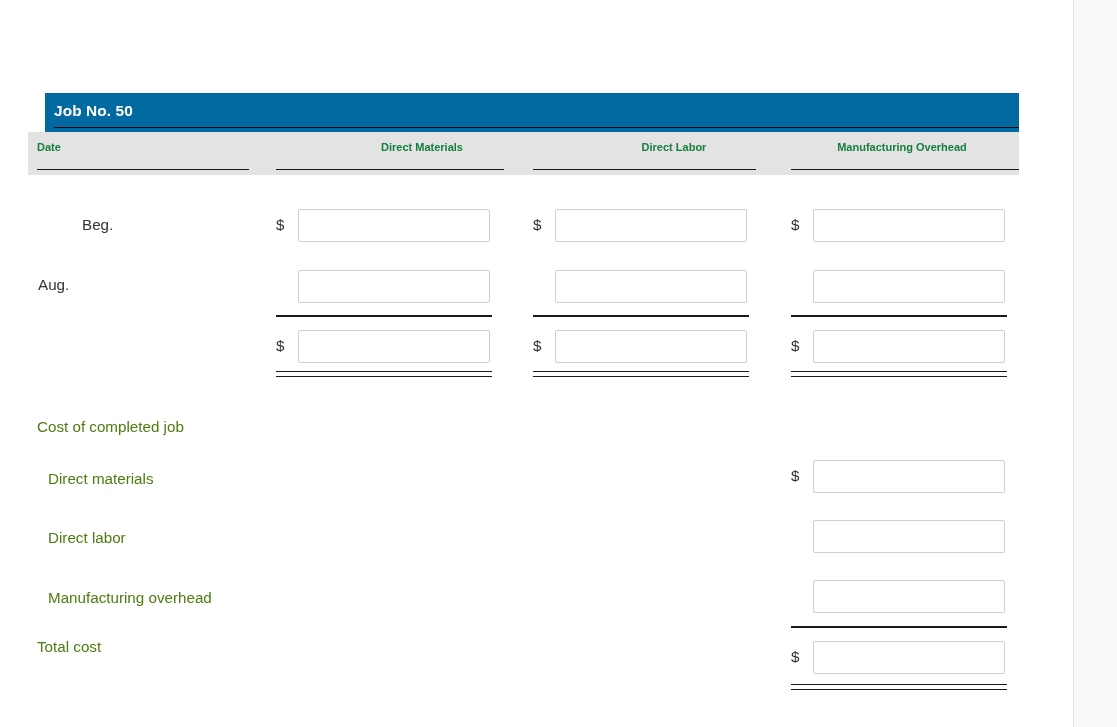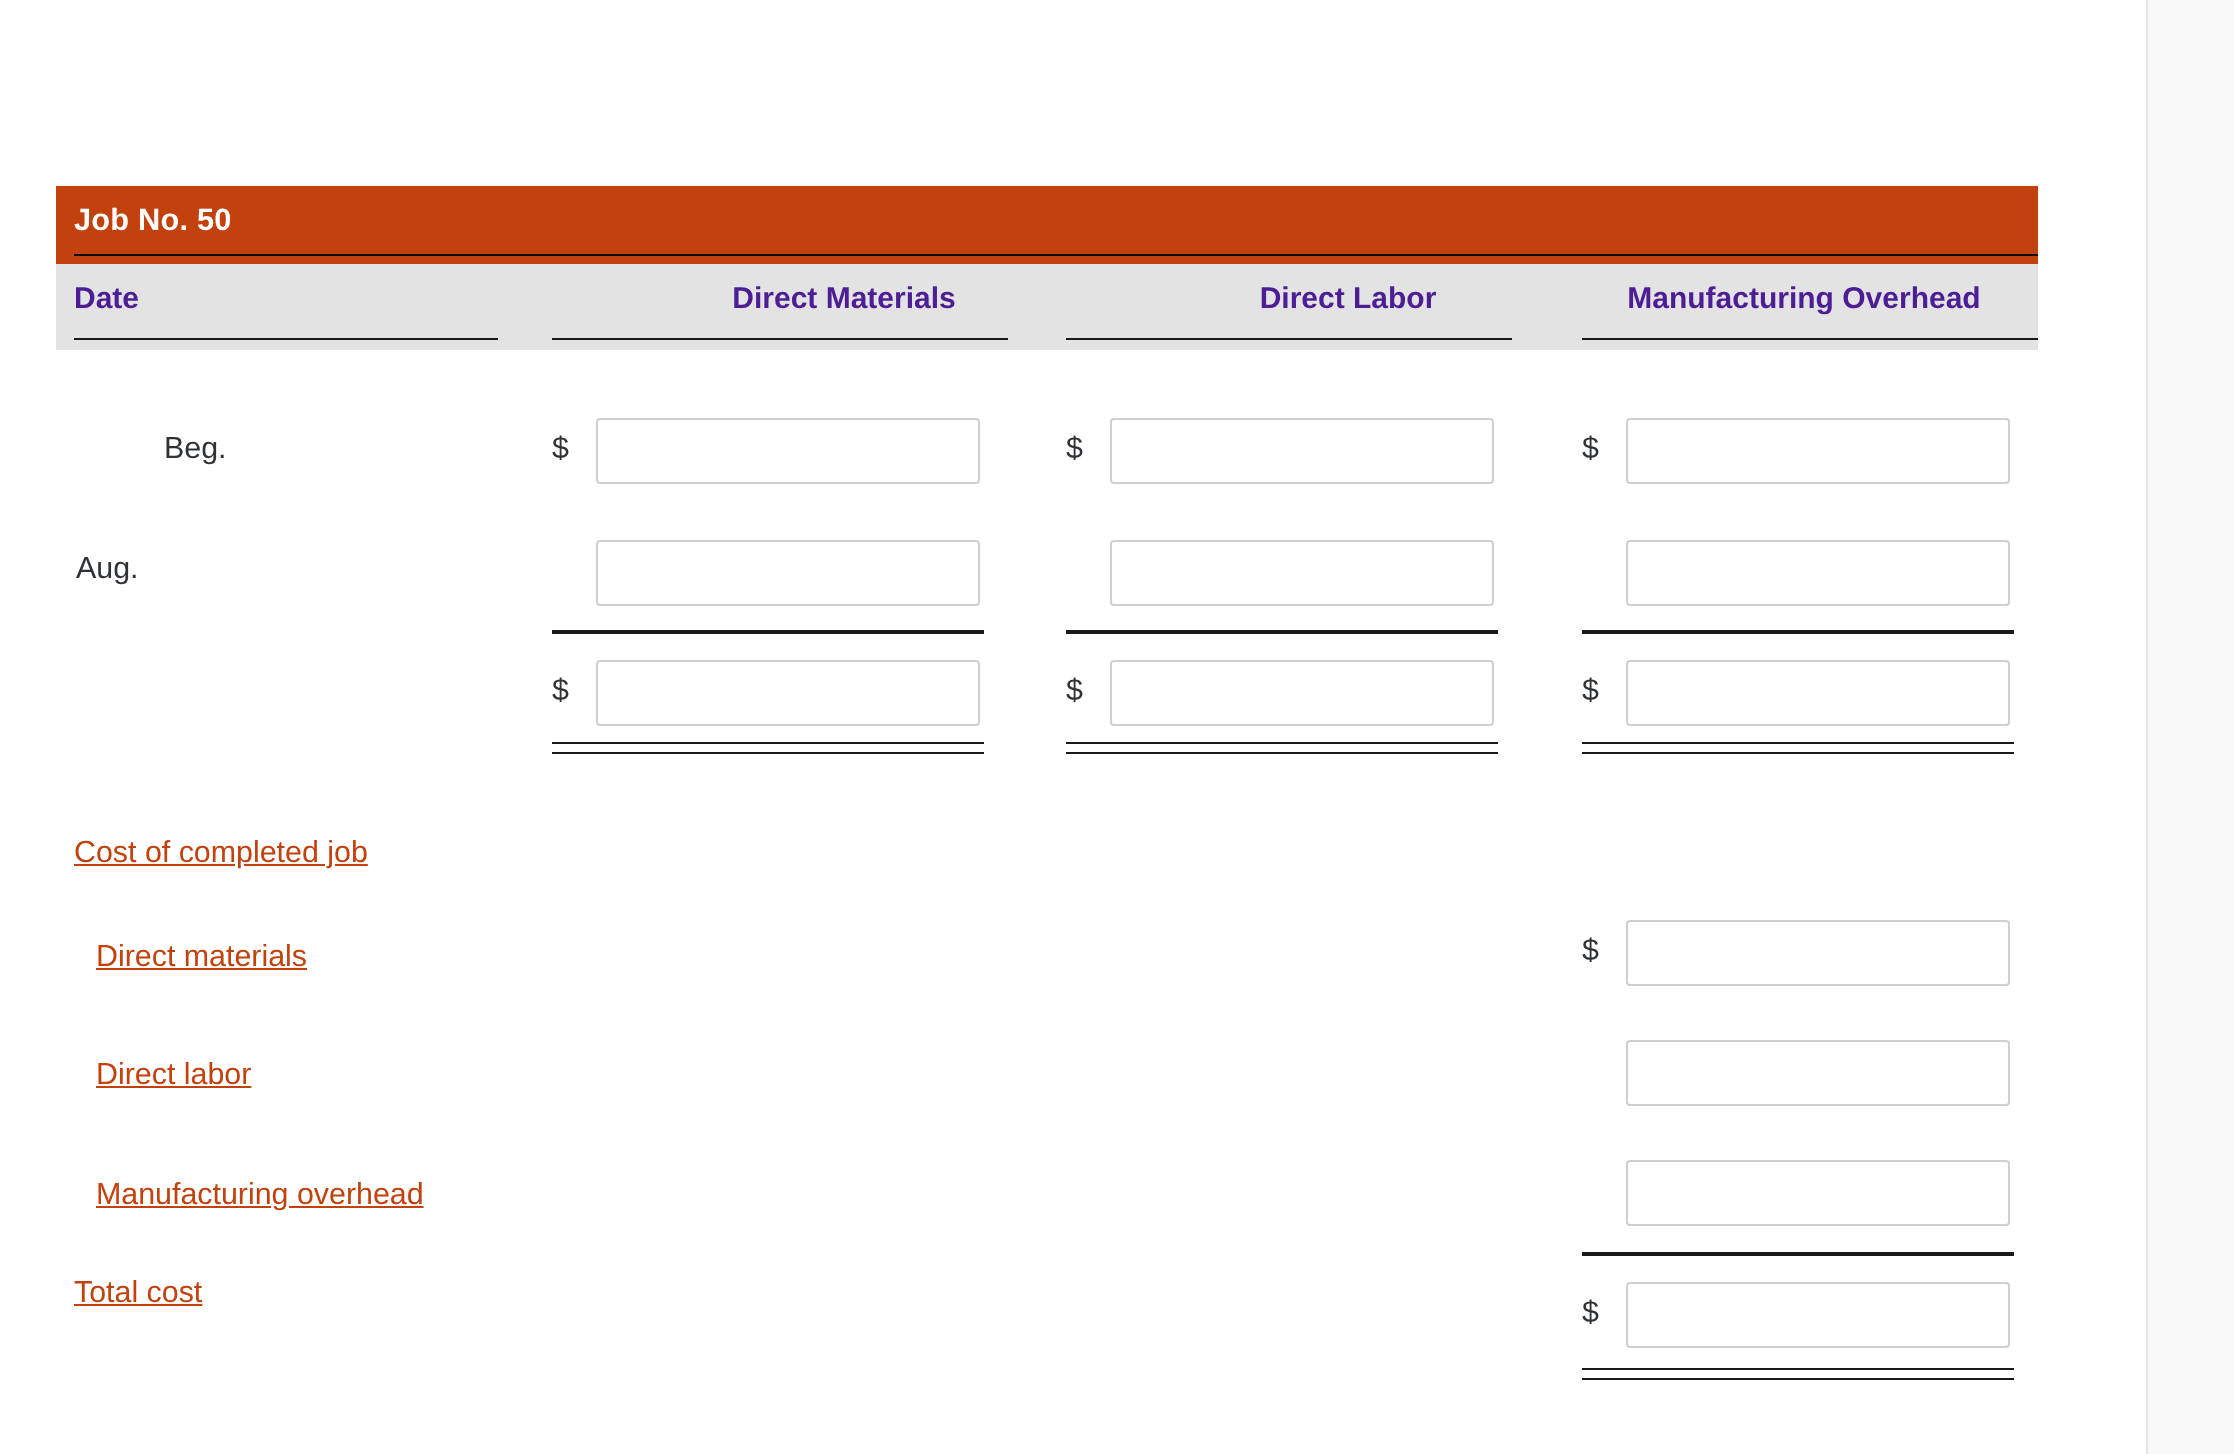--- a/index.html
+++ b/index.html
@@ -52,22 +52,23 @@
   #job-sheet {
     position: absolute;
     left: 28px;
     top: 93px;
     width: 991px;
   }
 
   
   #job-title-bar {
     height: 39px;
-    background: #c2410c;
+    background: #0369a1;
     position: relative;
+    margin-left: 17px;
   }
   #job-title-text {
     position: absolute;
     left: 9px;
     top: 9px;
     color: #ffffff;
     font-size: 15.4px;
     font-weight: bold;
     letter-spacing: .1px;
   }
@@ -82,23 +83,23 @@
 
   
   #col-header-band {
     height: 43px;
     background: #e3e3e3;
     position: relative;
   }
   .col-head {
     position: absolute;
     top: 9px;
-    font-size: 15px;
+    font-size: 11px;
     font-weight: bold;
-    color: #4c1d95;
+    color: #15803d;
   }
   .col-head-rule {
     position: absolute;
     bottom: 5px;
     height: 1.5px;
     background: #1a1a1a;
   }
 
   
   #head-date        { left: 9px;   }
@@ -173,23 +174,22 @@
   
   #summary {
     position: absolute;
     left: 28px;
     top: 410px;
     width: 991px;
   }
   .sum-label {
     position: absolute;
     font-size: 15.2px;
-    color: #c2410c;
+    color: #4d7c0f;
     white-space: nowrap;
-    text-decoration: underline;
   }
   .sum-label.indent { left: 20px; }
   .sum-label.flush  { left: 9px; }
 
   .sum-cell {
     position: absolute;
     left: 763px;
     height: 35px;
     width: 216px;
   }

